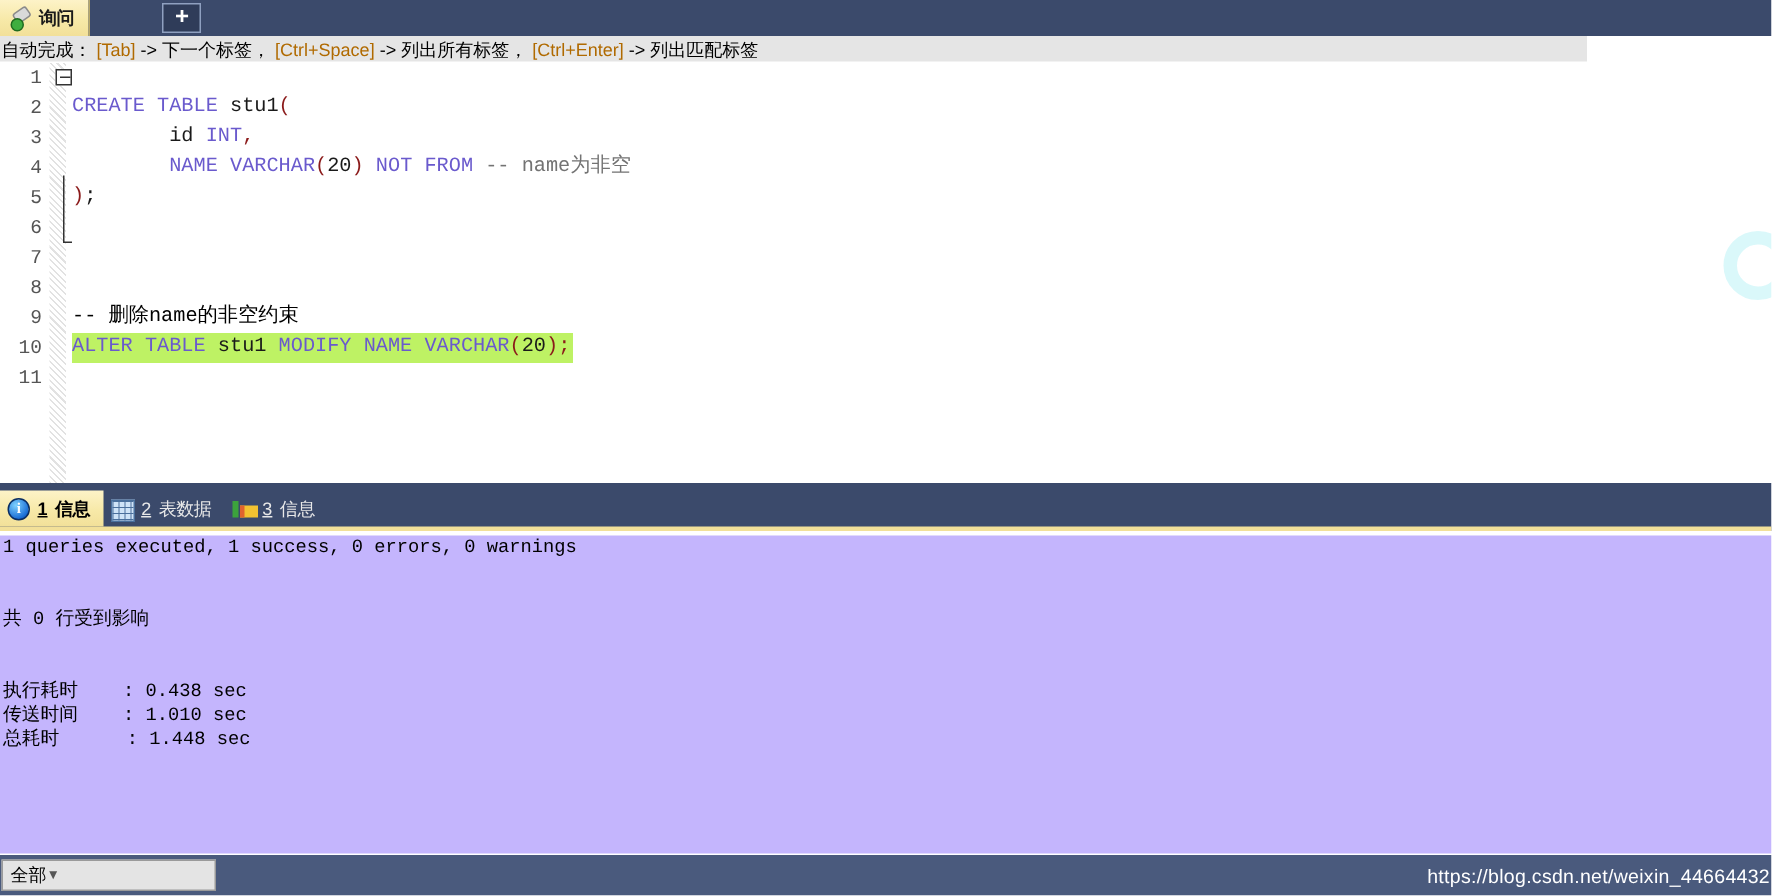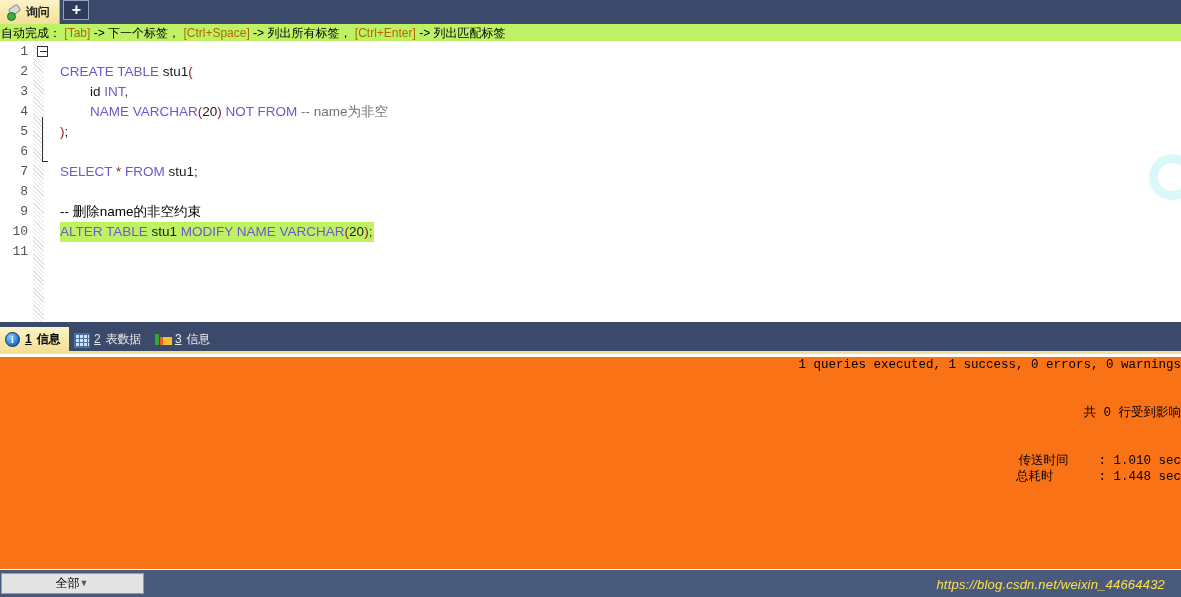--- a/index.html
+++ b/index.html
@@ -8,21 +8,21 @@
     background: #ffffff;
     font-family: "Liberation Sans", sans-serif;
     overflow: hidden;
   }
   #app { position: relative; width: 1181px; height: 597px; background: #fff; }
 
   
   .tabstrip {
     position: absolute; left: 0; top: 0; width: 1181px; height: 24px;
     background: #3b4a6b;
-    display: flex; align-items: flex-start;
+    display: flex; align-items: center; gap: 45px;
   }
   .qtab {
     height: 24px; display: flex; align-items: center; gap: 4px;
     padding: 0 10px 0 6px;
     background: linear-gradient(to bottom,#fdf3c8 0%, #f7e9a8 55%, #f2e099 100%);
     border-right: 1px solid #b9a martin;
     border-right: 1px solid #b9a96b;
     font-size: 12px; color: #000; font-weight: bold;
     cursor: default;
   }
@@ -40,22 +40,22 @@
   .newtab-btn {
     width: 26px; height: 20px; margin-left: 3px; margin-bottom: 1px;
     background: #2f3c59; border: 1px solid #8fa0c0;
     display: flex; align-items: center; justify-content: center;
     color: #ffffff; font-size: 16px; font-weight: bold; line-height: 1;
     cursor: pointer;
   }
 
   
   .hintbar {
-    position: absolute; left: 0; top: 24px; width: 1181px; height: 18px;
-    background: #bef264;
+    position: absolute; left: 0; top: 24px; width: 1058px; height: 18px;
+    background: #e5e5e5;
     font-family: "Liberation Sans", sans-serif;
     font-size: 12px; color: #000; white-space: nowrap;
     padding-left: 1px; line-height: 18px;
     border-bottom: 1px solid #ffffff;
   }
   .hintbar .k { color: #b06a00; }
 
   
   .editor {
     position: absolute; left: 0; top: 42px; width: 1181px; height: 280px;
@@ -75,22 +75,22 @@
   }
   .coderows { position: absolute; left: 0; top: 0; width: 1181px; }
   .crow { height: 20px; position: relative; }
   .lnum {
     position: absolute; left: 0; width: 28px; top: 0; height: 20px;
     text-align: right;
     font-family: "Liberation Mono", monospace; font-size: 13px; color: #555;
     line-height: 20px;
   }
   .ctext {
-    position: absolute; left: 60px; top: 0; height: 20px;
-    font-family: Liberation Sans, sans-serif; font-size: 13.5px;
+    position: absolute; left: 48px; top: 0; height: 20px;
+    font-family: Liberation Mono, monospace; font-size: 13.5px;
     line-height: 20px; white-space: pre; color: #111;
   }
   .ctext.sel { background: #bef264; padding-right: 2px; }
   .kw  { color: #6a5acd; }
   .id  { color: #1a1a1a; }
   .par { color: #8b1a1a; }
   .num { color: #1a1a1a; margin-top: 18px; }
   .cm  { color: #737373; }
   .cmz { color: #000000; }
   .star{ color: #8b1a1a; }
@@ -168,50 +168,48 @@
     content:""; position:absolute; left:0px; top:2px; width:4px; height:11px; background:#3ca33c;
   }
   .ico-chart::after{
     content:""; position:absolute; left:5px; top:5px; width:9px; height:8px;
     background:#f2c231; border-left:3px solid #e0632e;
   }
 
   
   .outpanel {
     position: absolute; left: 0; top: 357px; width: 1181px; height: 212px;
-    background: #f97316; overflow: hidden;
+    background: #c4b5fd; overflow: hidden;
     padding: 0 0 13px 2px;
-    text-align: right;
   }
   .outline {
     font-family: "Liberation Mono", monospace;
     font-size: 12.5px; color: #000; white-space: pre; line-height: 16px;
     height: 16px;
   }
   .out-gap { height: 16px; }
 
   
   .statusbar {
     position: absolute; left: 0; bottom: 0; width: 1181px; height: 27px;
     background: #4a5a7d;
     display: flex; align-items: center;
   }
   .combo {
     margin-left: 1px; width: 143px; height: 21px;
     background: #e4e4e4; border: 1px solid #9a9a9a;
-    display: flex; align-items: center; justify-content: center;
+    display: flex; align-items: center; justify-content: flex-start;
     padding: 0 3px 0 5px; cursor: pointer;
   }
   .combo-val { font-size: 12px; color: #000; }
   .combo-arrow { color: #555; font-size: 9px; line-height: 1; padding-right:3px; }
   .watermark {
-    position: absolute; right: 16px; top: 50%; transform: translateY(-50%);
-    font-size: 13px; color: #fde047; white-space: nowrap;
+    position: absolute; right: 1px; top: 50%; transform: translateY(-50%);
+    font-size: 13px; color: #ffffff; white-space: nowrap;
     letter-spacing: .2px;
-    font-style: italic;
   }
 </style>
 </head>
 <body>
 
 <div id="app">
 
   <div class="tabstrip">
     <div class="qtab">
       <span class="plug-icon"></span>
@@ -260,21 +258,20 @@
         <span class="lnum">5</span>
         <span class="ctext"><span class="par">)</span><span class="id">;</span></span>
       </div>
 
       <div class="crow">
         <span class="lnum">6</span>
       </div>
 
       <div class="crow">
         <span class="lnum">7</span>
-        <span class="ctext"><span class="kw">SELECT </span><span class="star">*</span><span class="kw"> FROM </span><span class="id">stu1;</span></span>
       </div>
 
       <div class="crow">
         <span class="lnum">8</span>
       </div>
 
       <div class="crow">
         <span class="lnum">9</span>
         <span class="ctext"><span class="cmz">-- 删除name的非空约束</span></span>
       </div>
@@ -317,20 +314,21 @@
     </div>
   </div>
 
   <div class="outpanel">
     <div class="outline">1 queries executed, 1 success, 0 errors, 0 warnings</div>
     <div class="out-gap"></div>
     <div class="out-gap"></div>
     <div class="outline">共 0 行受到影响</div>
     <div class="out-gap"></div>
     <div class="out-gap"></div>
+    <div class="outline">执行耗时    : 0.438 sec</div>
     <div class="outline">传送时间    : 1.010 sec</div>
     <div class="outline">总耗时      : 1.448 sec</div>
   </div>
 
   <div class="statusbar">
     <div class="combo">
       <span class="combo-val">全部</span>
       <span class="combo-arrow">▼</span>
     </div>
     <div class="watermark">https://blog.csdn.net/weixin_44664432</div>

